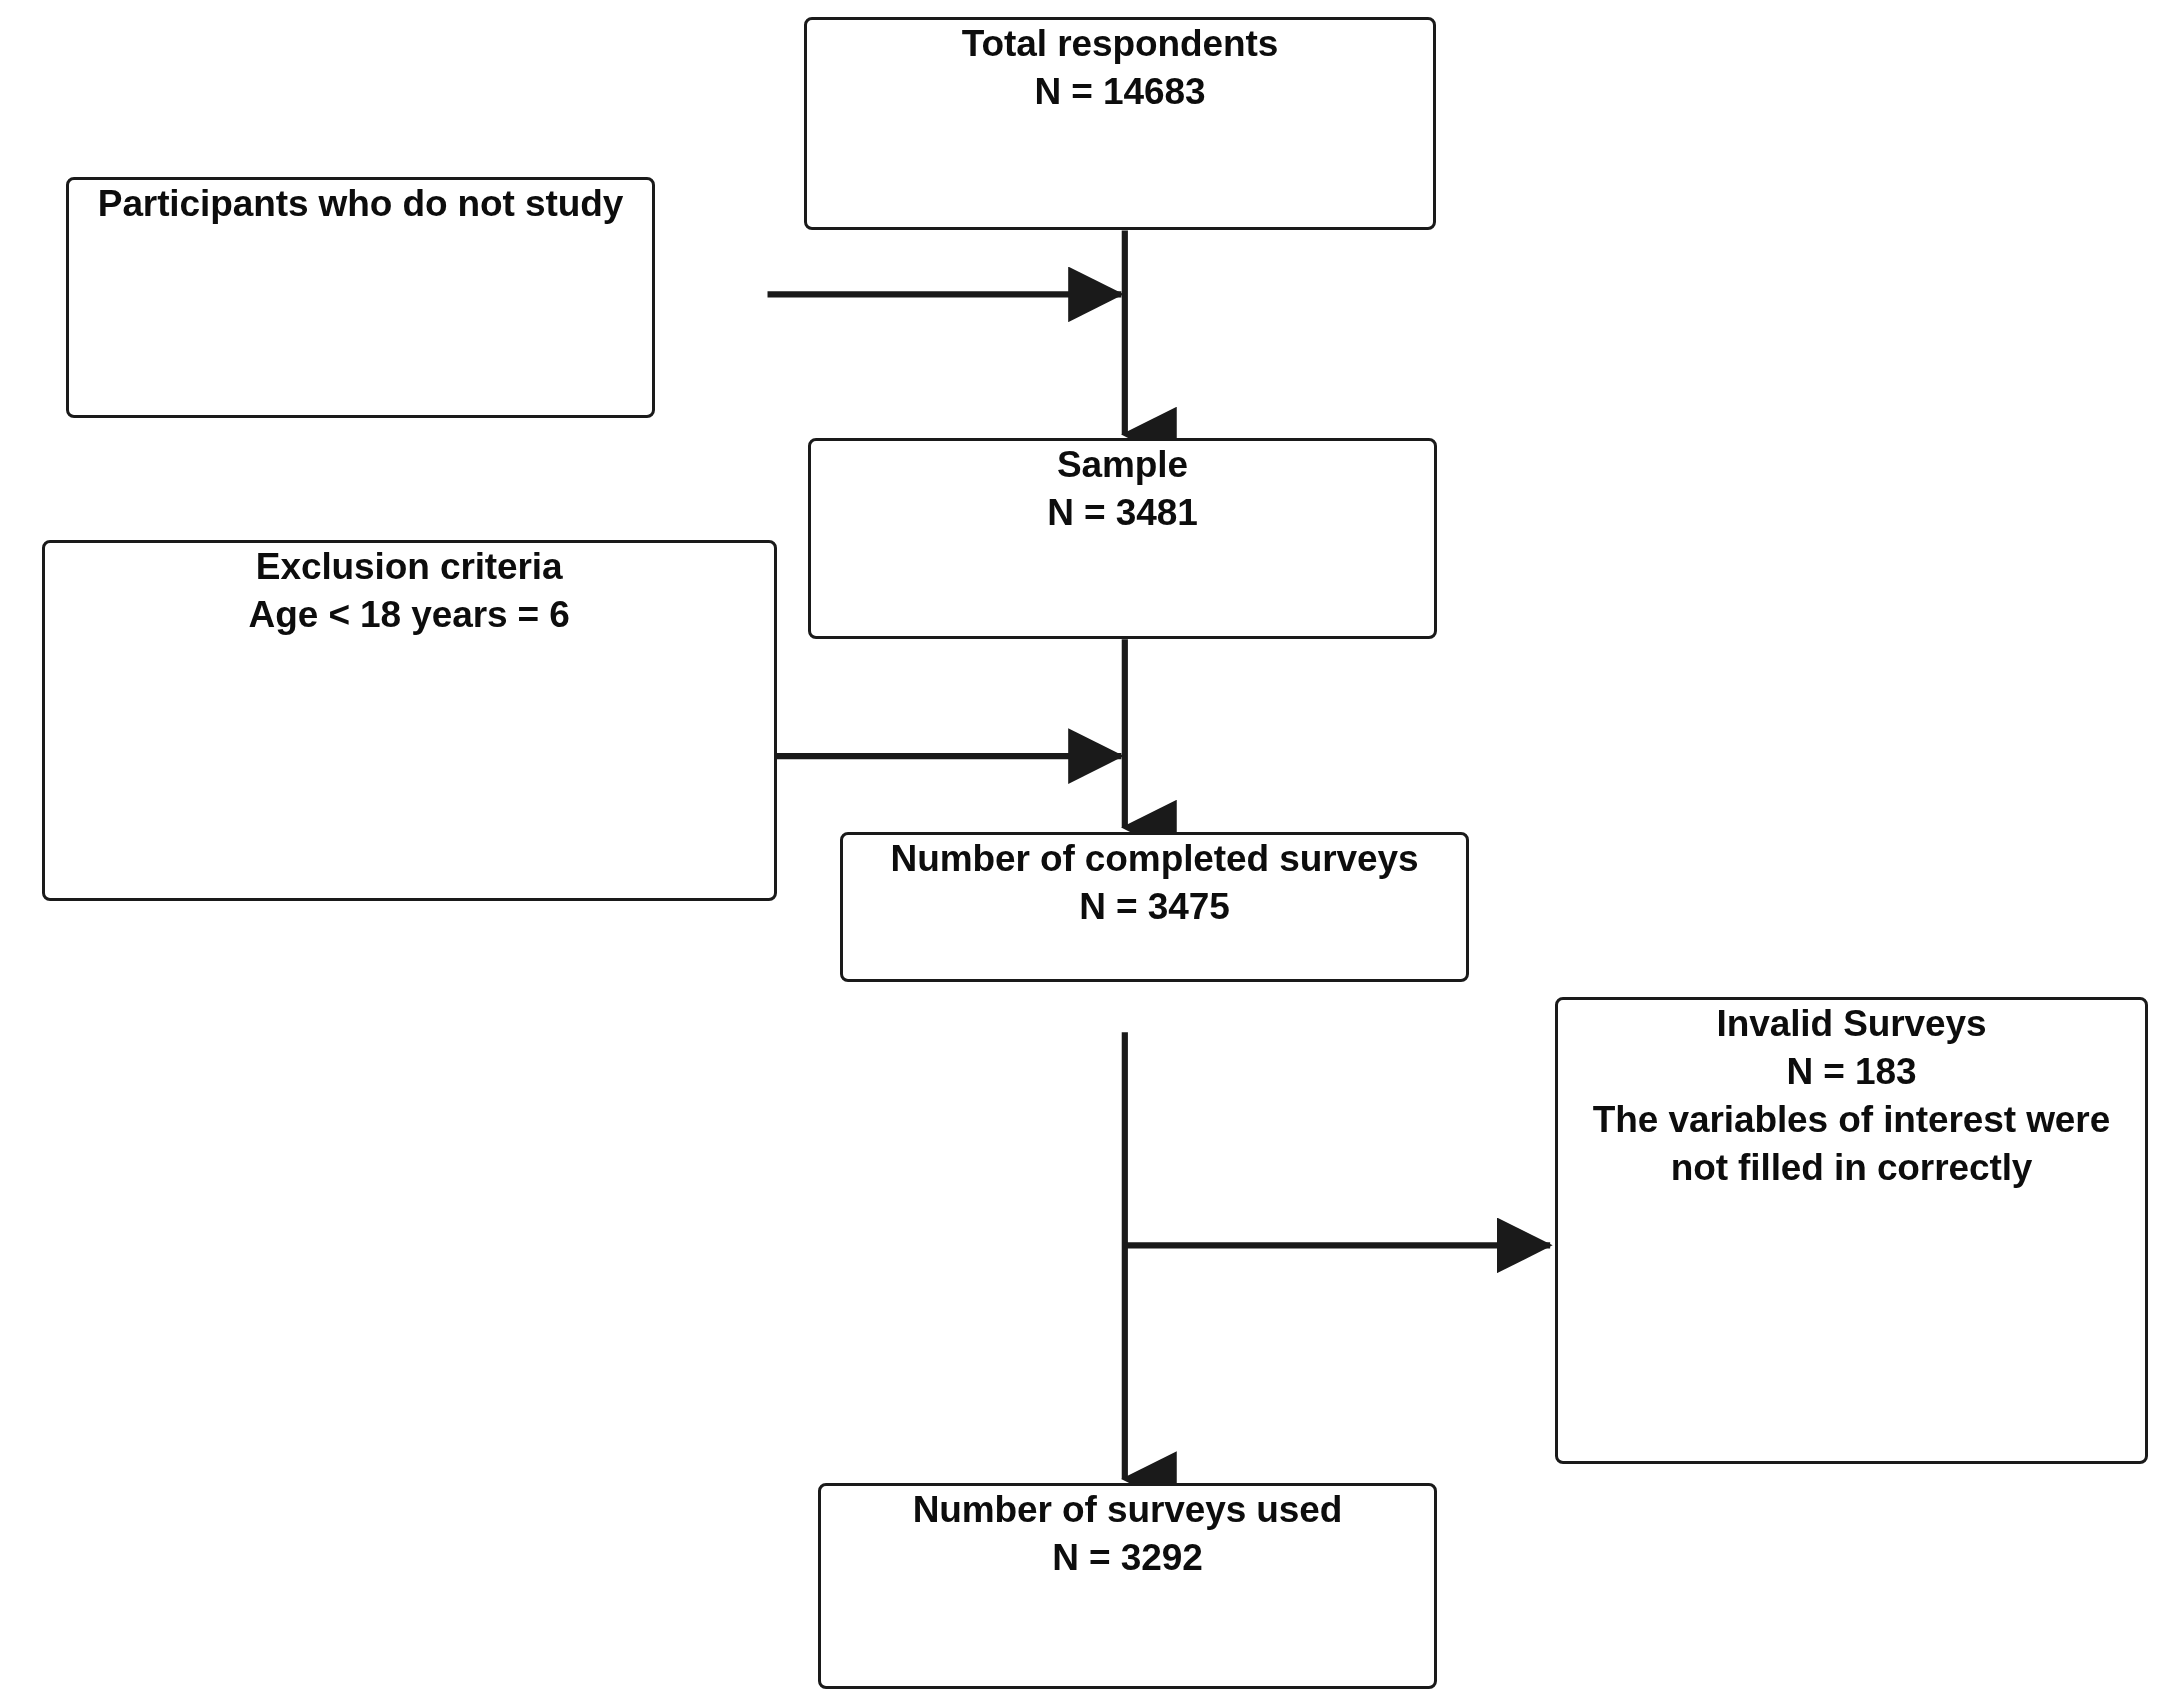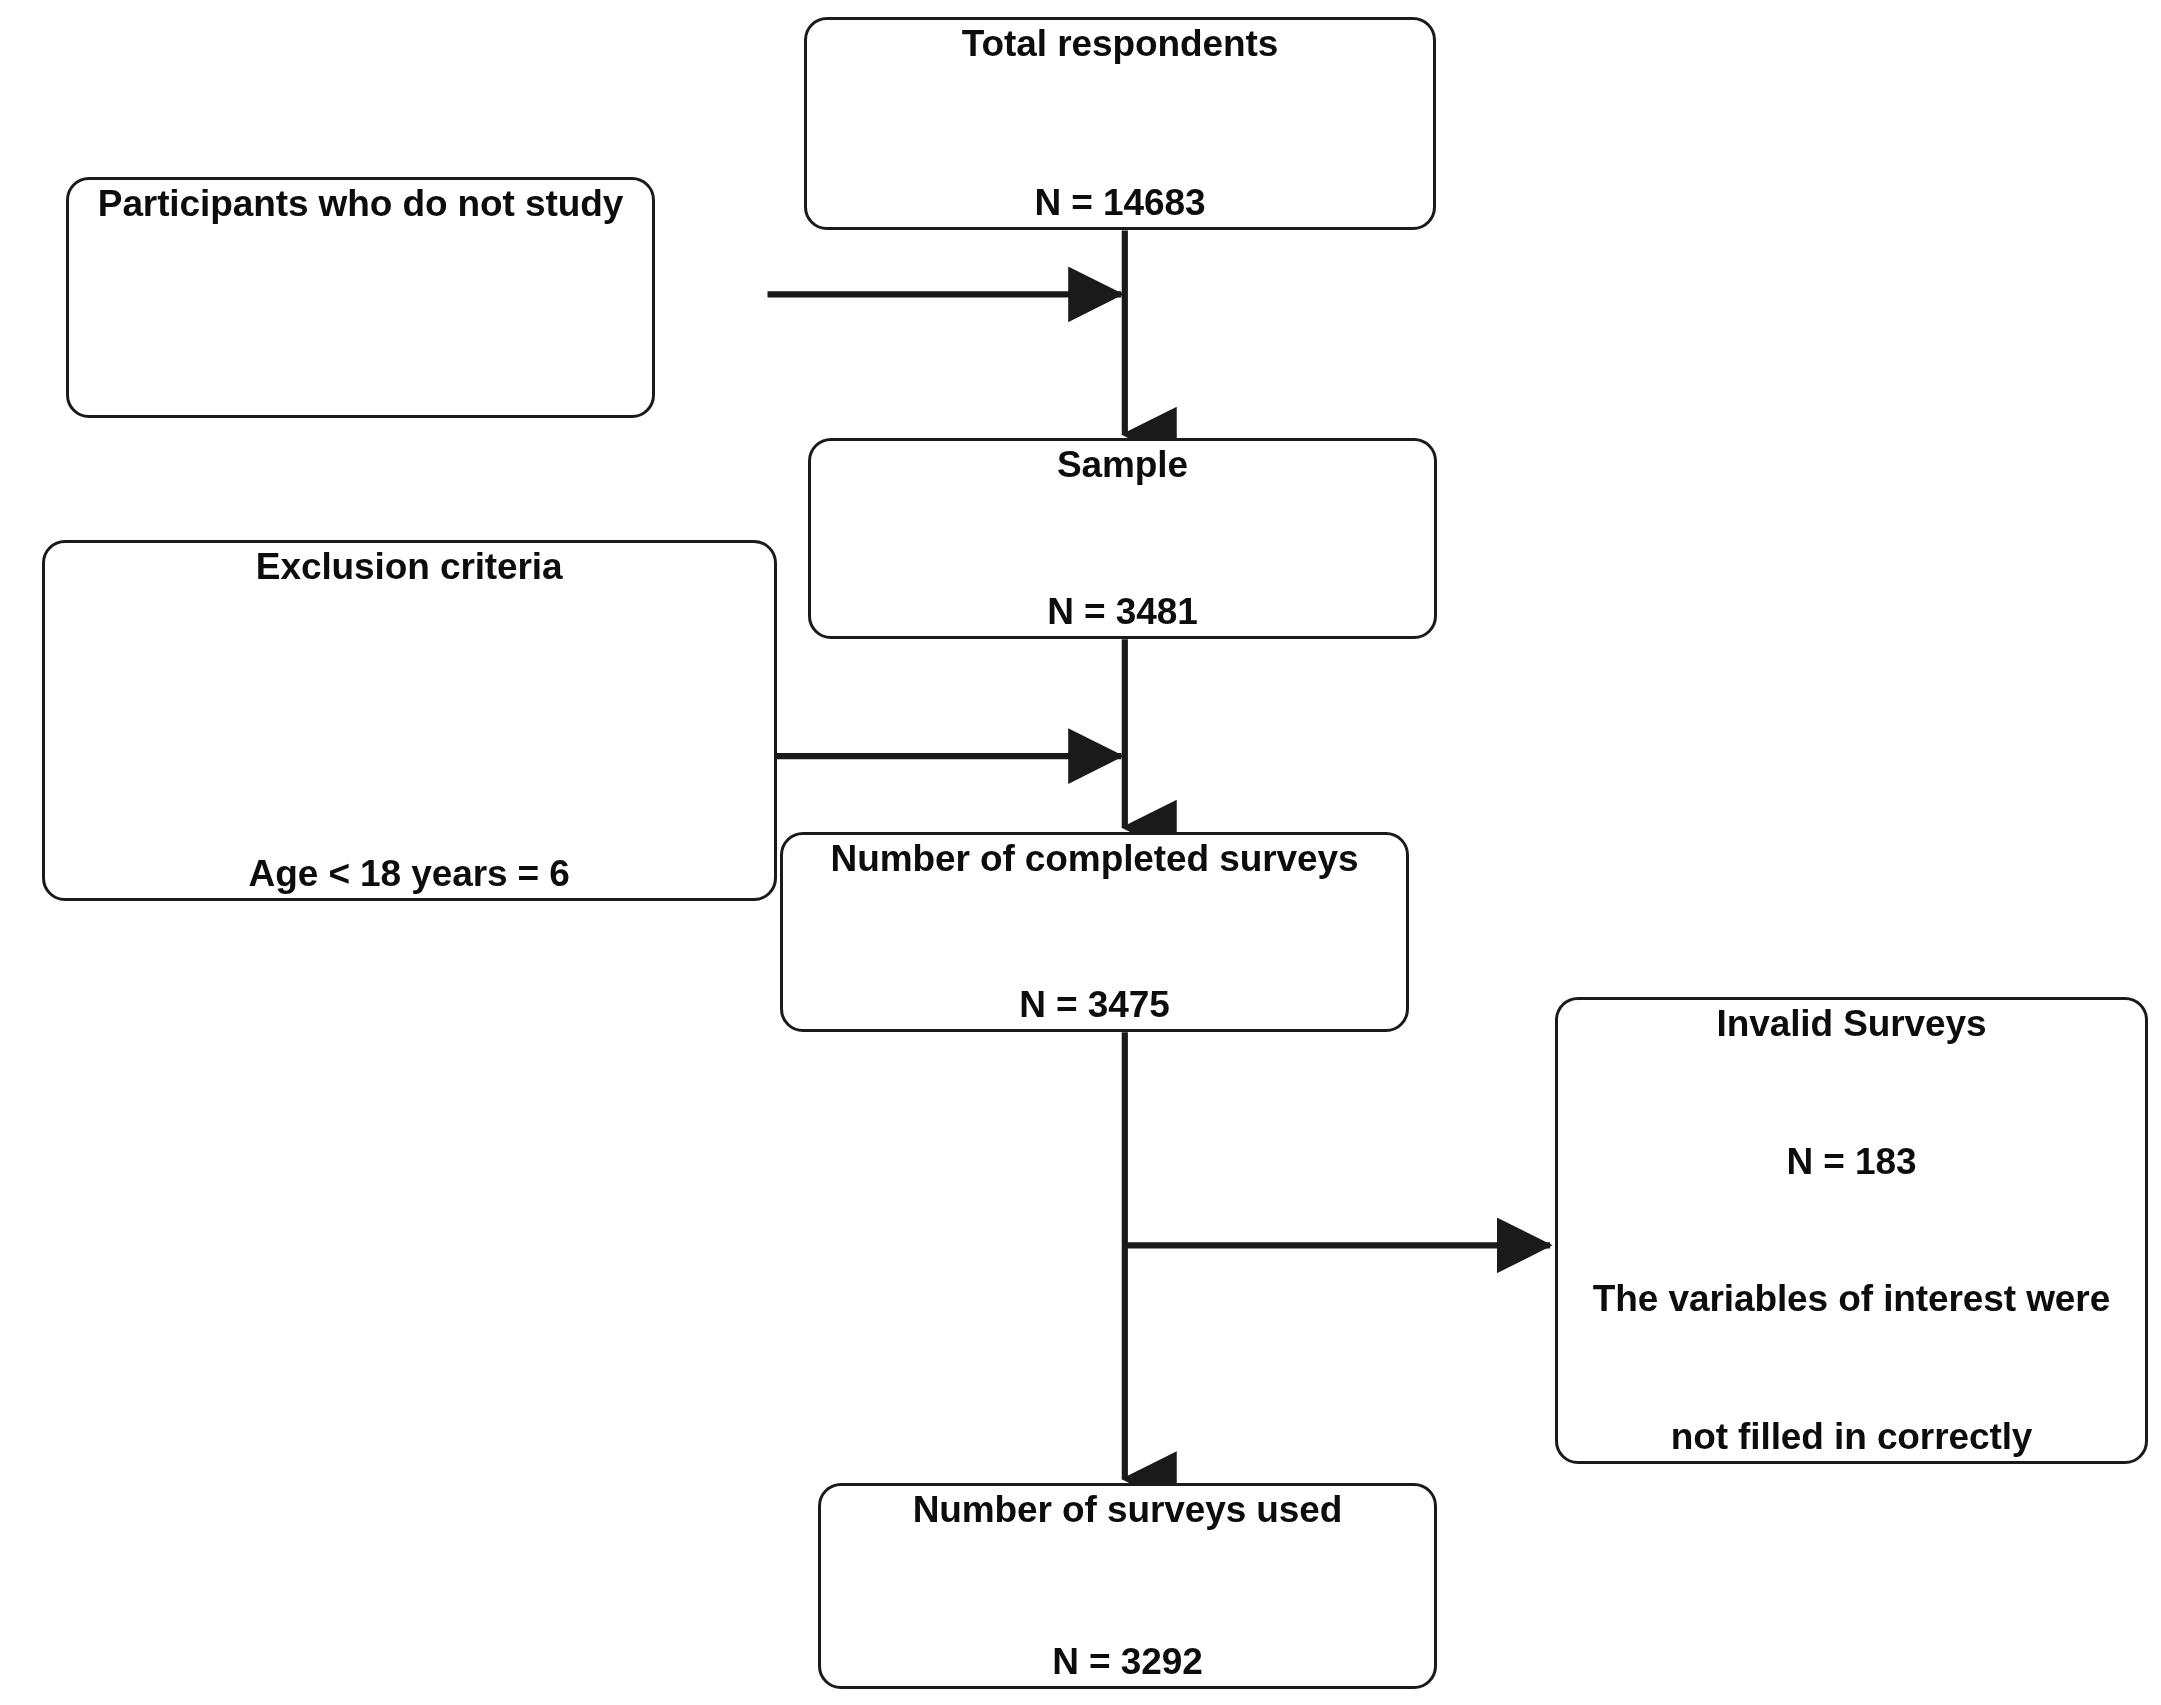--- a/index.html
+++ b/index.html
@@ -23,44 +23,44 @@
     left: 0;
     top: 0;
     width: 2161px;
     height: 1706px;
   }
   .node {
     position: absolute;
     box-sizing: border-box;
     background: #ffffff;
     border: 3.4px solid #1a1a1a;
-    border-radius: 23px;
+    border-radius: 8px;
     display: flex;
     flex-direction: column;
     align-items: center;
-    justify-content: space-between;
+    justify-content: flex-start;
     z-index: 3;
   }
   .node-line {
     font-family: "Liberation Sans", sans-serif;
     font-weight: bold;
     color: #0d0d0d;
     font-size: 37px;
     line-height: 1.30;
     text-align: center;
     white-space: nowrap;
     letter-spacing: -0.1px;
   }
 
   
   #node-total        { left: 804px; top: 17px;   width: 632px;  height: 213px; }
   #node-participants { left: 66px;   top: 177px;  width: 589px; height: 241px; }
   #node-sample       { left: 808px; top: 438px;  width: 629px;  height: 201px; }
   #node-exclusion    { left: 13.7px;   top: 540px;  width: 735px; height: 361px; margin-left: 28px; }
-  #node-completed    { left: 780px; top: 832px; width: 629px;  height: 200px; }
+  #node-completed    { left: 840px; top: 832px; width: 629px;  height: 150px; }
   #node-invalid      { left: 1555px; top: 997px; width: 593px;  height: 467px; }
   #node-used         { left: 818px; top: 1483px; width: 619px;  height: 206px; }
 </style>
 </head>
 <body>
 
 <div id="canvas">
 
   <svg class="flow-svg" viewBox="0 0 3145 2482" aria-hidden="true">
     <defs>

